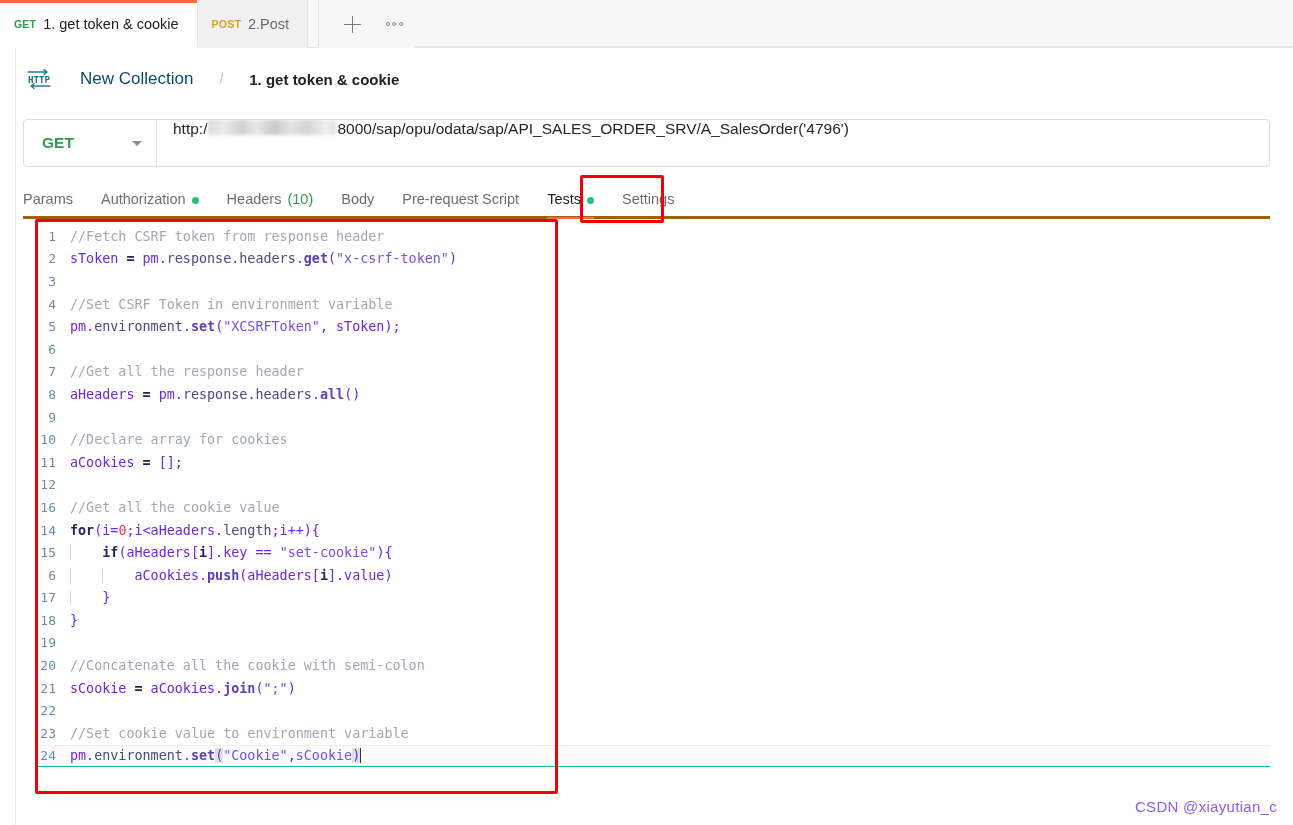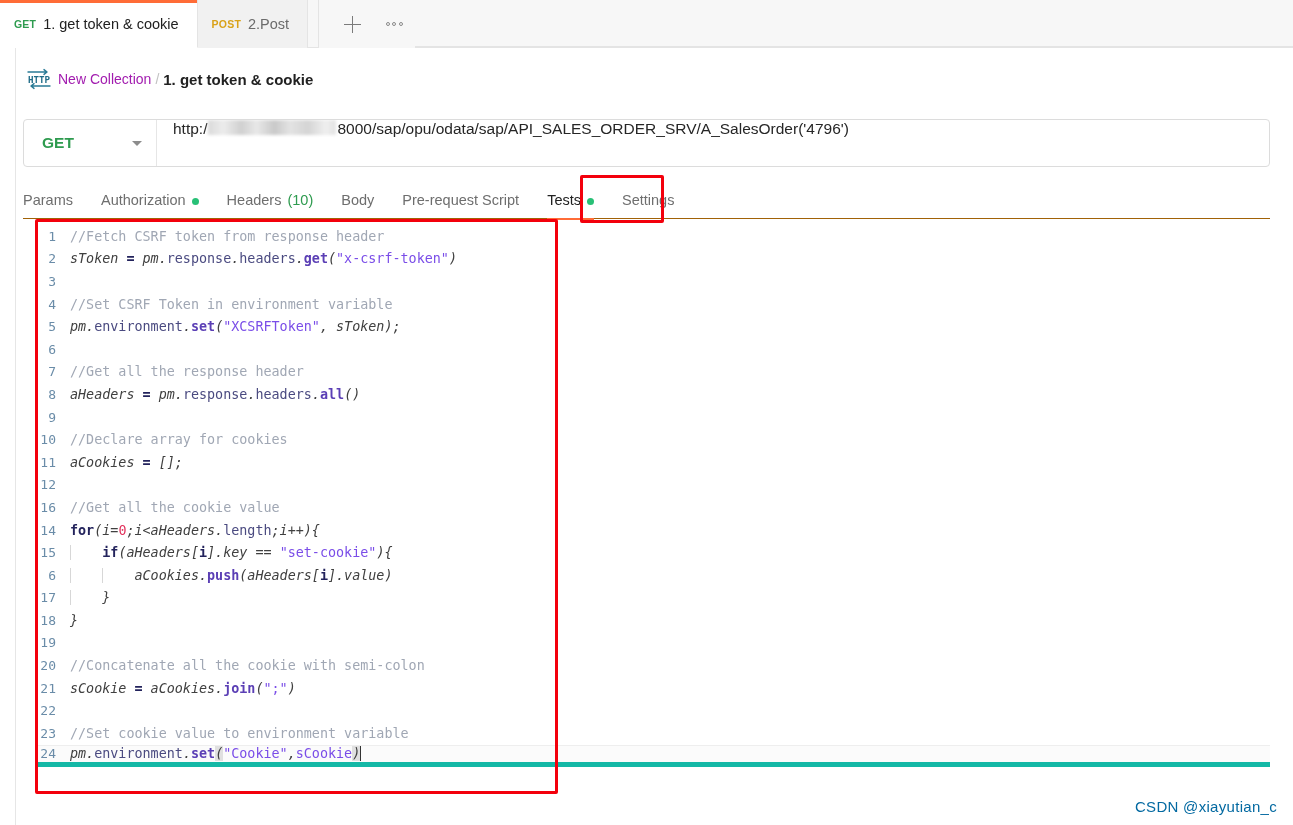--- a/index.html
+++ b/index.html
@@ -101,28 +101,28 @@
     border: 1px solid #8a8a8a; background: transparent;
     display: block;
   }
   .tabstrip-filler { flex: 1; background: #f7f7f7; border-bottom: 1px solid #e4e4e4; }
 
   
   .breadcrumb {
     position: absolute;
     left: 24px; top: 62px;
     height: 34px;
-    display: flex; align-items: center; gap: 4px;
+    display: flex; align-items: center; gap: 26px;
   }
   .http-icon {
     width: 30px; height: 24px;
     display: flex; align-items: center; justify-content: center;
   }
   .crumb-collection {
-    font-size: 14px; color: #a21caf; cursor: pointer;
+    font-size: 17px; color: #0c4a6e; cursor: pointer;
   }
   .crumb-sep { font-size: 14px; color: #c2c2c2; }
   .crumb-current { font-size: 15px; font-weight: bold; color: #212121; }
 
   
   .urlbar {
     position: absolute;
     left: 23px; top: 119px;
     width: 1247px; height: 48px;
     border: 1px solid #dcdcdc;
@@ -169,21 +169,21 @@
     filter: blur(1.6px);
     border-radius: 1px;
   }
 
   
   .subtabs {
     position: absolute;
     left: 23px; top: 183px;
     width: 1247px; height: 36px;
     display: flex; align-items: center;
-    border-bottom: 1px solid #a16207;
+    border-bottom: 3px solid #a16207;
   }
   .subtab {
     display: flex; align-items: baseline; gap: 6px;
     padding: 0 14px;
     height: 36px;
     line-height: 34px;
     font-size: 14.5px;
     color: #6e6e6e;
     cursor: pointer;
     white-space: nowrap;
@@ -235,21 +235,21 @@
   .code-line {
     position: relative;
     height: 22.6px;
     display: flex;
     align-items: center;
     white-space: pre;
   }
   .code-line.active {
     background: #fbfbfb;
     border-top: 1px solid #eeeeee;
-    border-bottom: 5px solid #14b8a6;
+    border-bottom: 1px solid #14b8a6;
   }
   .ln {
     width: 32px;
     min-width: 32px;
     text-align: right;
     padding-right: 14px;
     color: #6a8ca8;
     font-size: 13px;
     user-select: none;
   }
@@ -266,38 +266,38 @@
     background: #d7d7d7;
   }
   .g1 { left: 0px; }
   .g2 { left: 32.2px; }
 
   .cm { color: #a0a7b4; }
   .kw { color: #23235c; font-weight: bold; }
   .fn { color: #5b3fb5; font-weight: bold; }
   .str { color: #7a4de8; }
   .num { color: #e2325c; }
-  .pl { color: #404040; font-style: italic; }
+  .pl { color: #6d28d9; }
   .prop { color: #4a4a80; }
   .bracket-hl { background: #e0e0e0; }
   .cursor {
     display: inline-block;
     width: 1px;
     height: 15px;
     background: #333;
     vertical-align: -3px;
     margin-left: 0px;
   }
 
   
   .watermark {
     position: absolute;
     right: 16px; bottom: 10px;
     font-size: 15px;
-    color: #0369a1;
+    color: #8b5cf6;
     letter-spacing: 0.3px;
   }
 </style>
 </head>
 <body>
 
 <div id="app">
 
   <div class="left-rail"></div>
 

